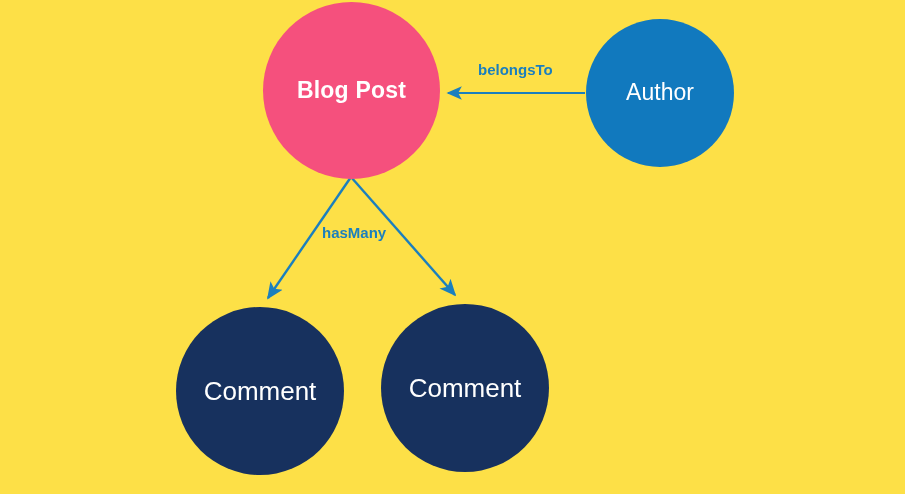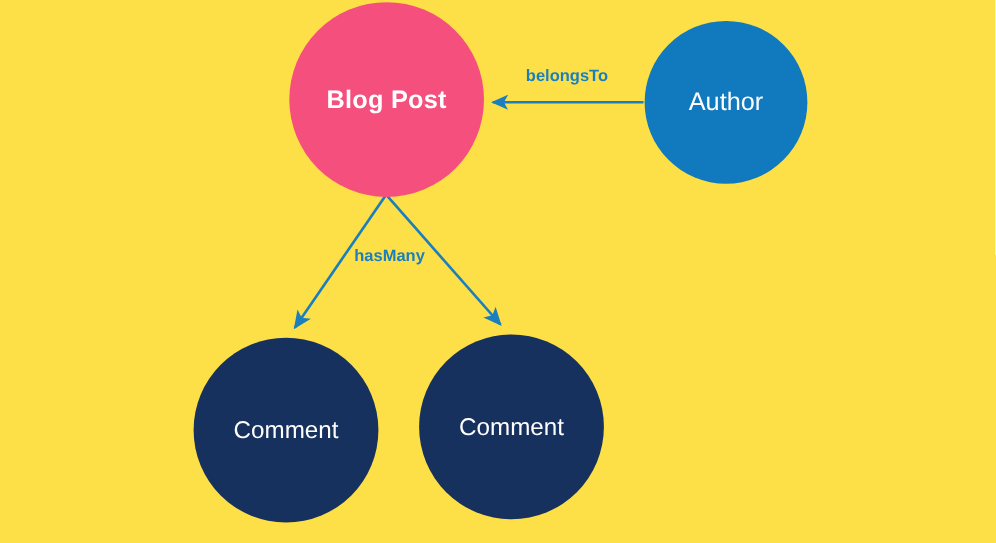--- a/index.html
+++ b/index.html
@@ -80,21 +80,21 @@
   #node-comment-2 {
     left: 381px;
     top: 304px;
     width: 168px;
     height: 168px;
     background: #17315e;
     z-index: 3;
   }
   #node-comment-1 .node-label,
   #node-comment-2 .node-label {
-    font-size: 22px;
+    font-size: 26px;
     font-weight: normal;
   }
   .edge-label {
     position: absolute;
     font-weight: bold;
     font-size: 15px;
     color: #1b7fbe;
     white-space: nowrap;
     user-select: none;
     z-index: 4;

